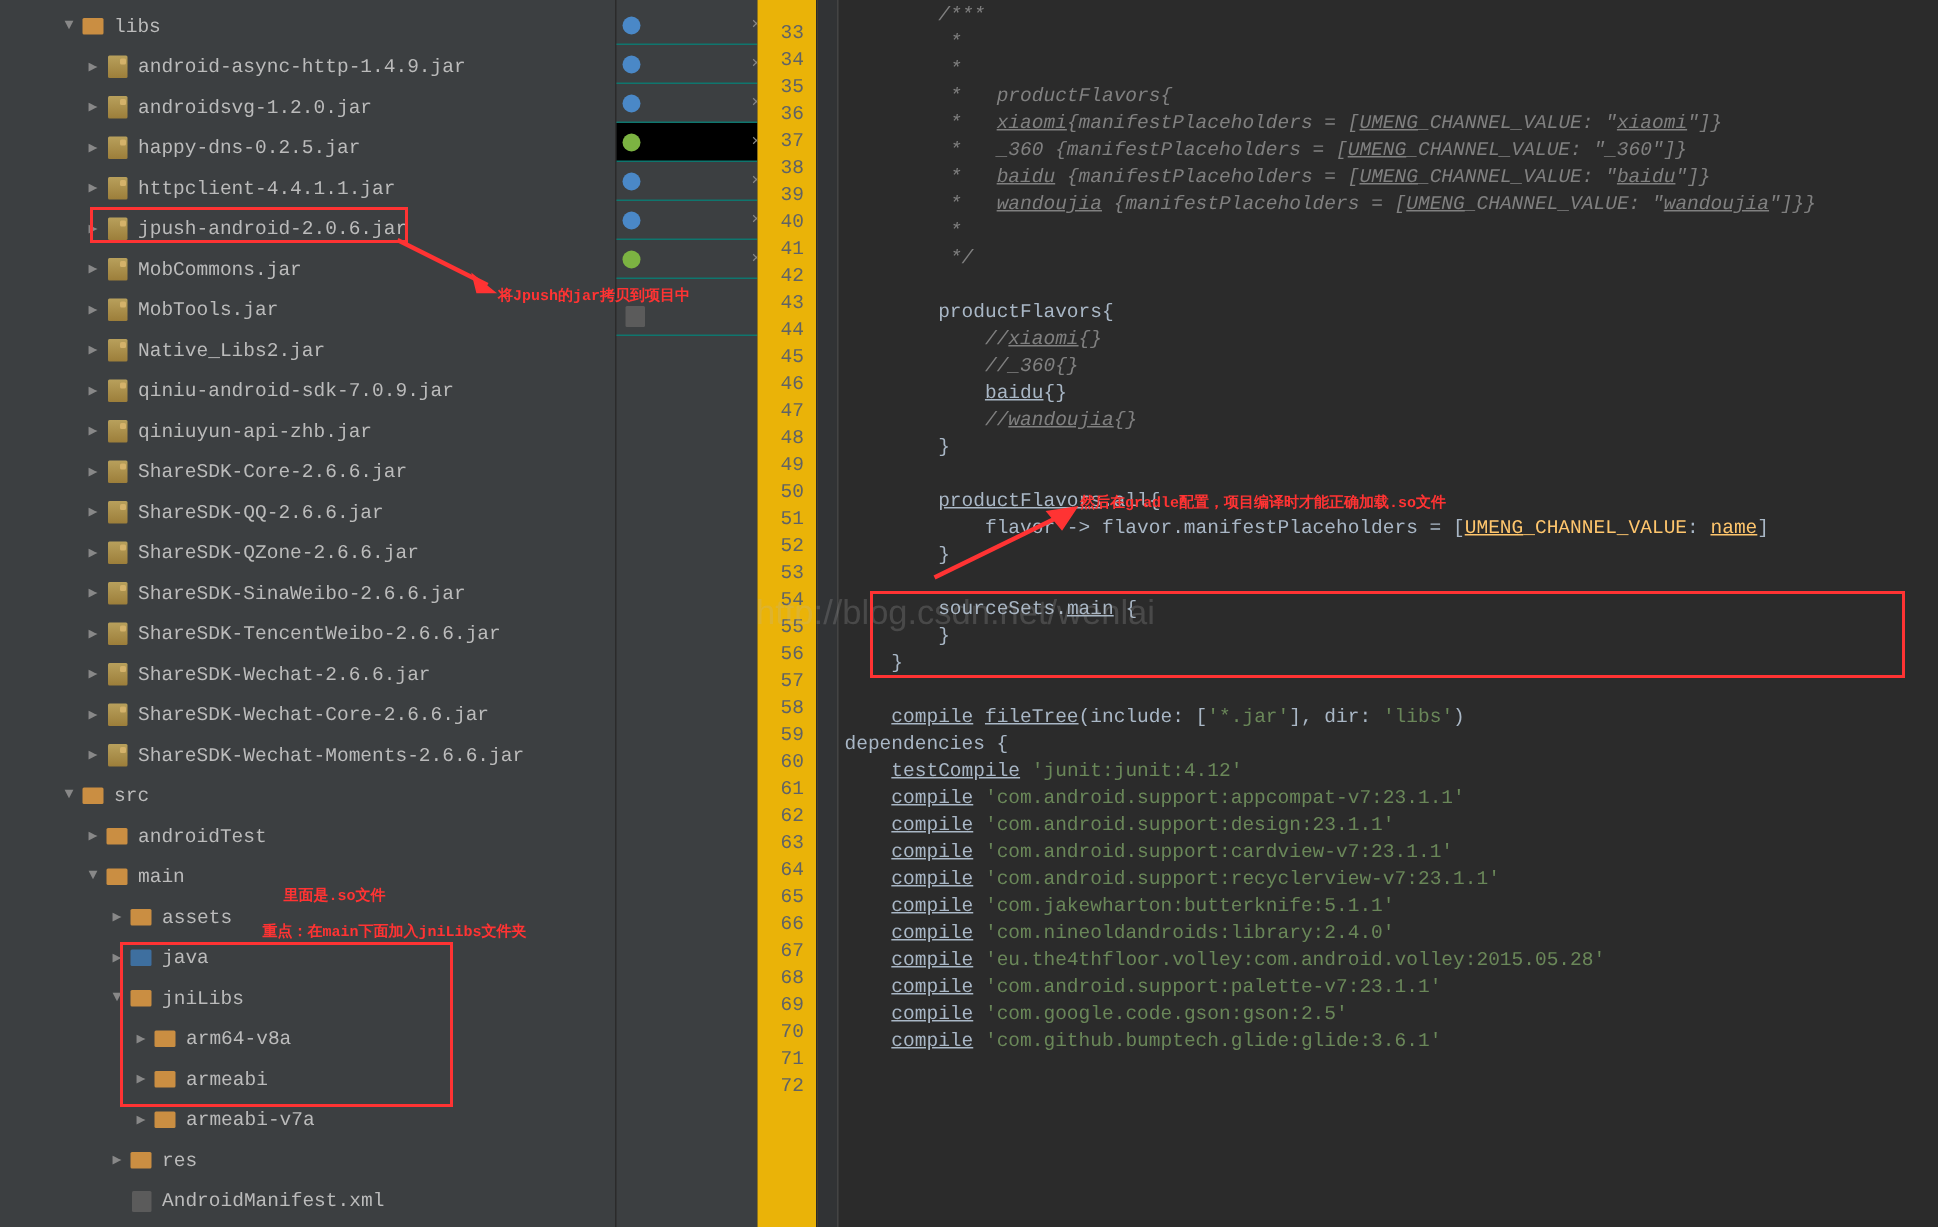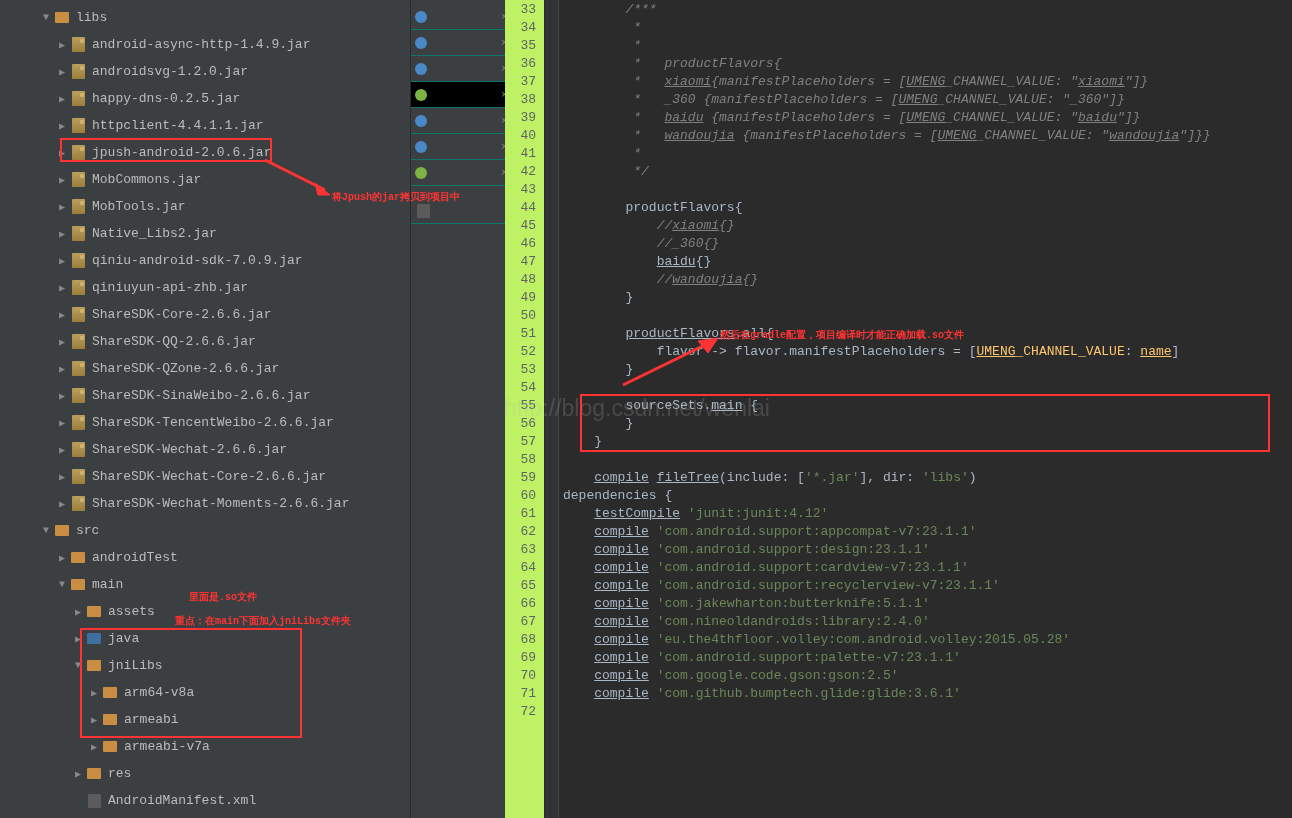--- a/index.html
+++ b/index.html
@@ -1,21 +1,21 @@
 <!DOCTYPE html>
 <html><head>
 <meta charset="utf-8">
 <style>
 * { margin: 0; padding: 0; box-sizing: border-box; font-family: Consolas, 'Courier New', monospace; font-size: 13px; }
 body { background: #3c3f41; color: #bbb; width: 1292px; height: 818px; overflow: hidden; position: relative; }
 .main-layout { display: flex; height: 100%; }
 .project-tree { width: 410px; background: #3c3f41; overflow: auto; padding-top: 4px; }
 .tabs-col { width: 95px; background: #3c3f41; border-left: 1px solid #2b2b2b; padding-top: 4px; }
 .editor { flex: 1; background: #2b2b2b; display: flex; }
-.gutter { width: 40px; background: #bef264; color: #606366; text-align: right; padding: 1px 8px 0 0; border-right: 1px solid #2b2b2b; }
+.gutter { width: 40px; background: #eab308; color: #606366; text-align: right; padding: 13px 8px 0 0; border-right: 1px solid #2b2b2b; }
 .gutter-line { height: 18px; line-height: 18px; }
 .fold-col { width: 14px; background: #313335; border-right: 1px solid #444; }
 .code { flex: 1; padding: 1px 0 0 4px; overflow: hidden; }
 .code-line { height: 18px; line-height: 18px; white-space: pre; color: #a9b7c6; }
 .str { color: #6a8759; }
 .cmt { color: #808080; font-style: italic; }
 .fnc { color: #ffc66d; }
 .underline { text-decoration: underline; }
 .tree-row { display: flex; align-items: center; height: 27px; padding-left: 4px; cursor: pointer; }
 .arrow { width: 12px; display: inline-block; color: #888; font-size: 10px; margin-right: 2px; text-align: center; }

